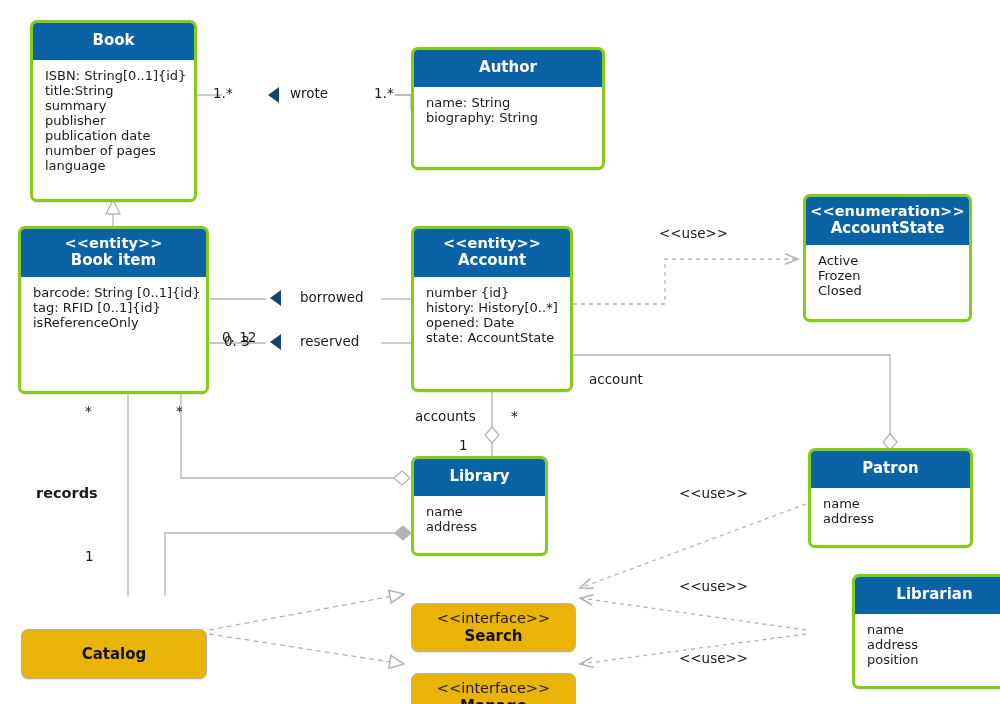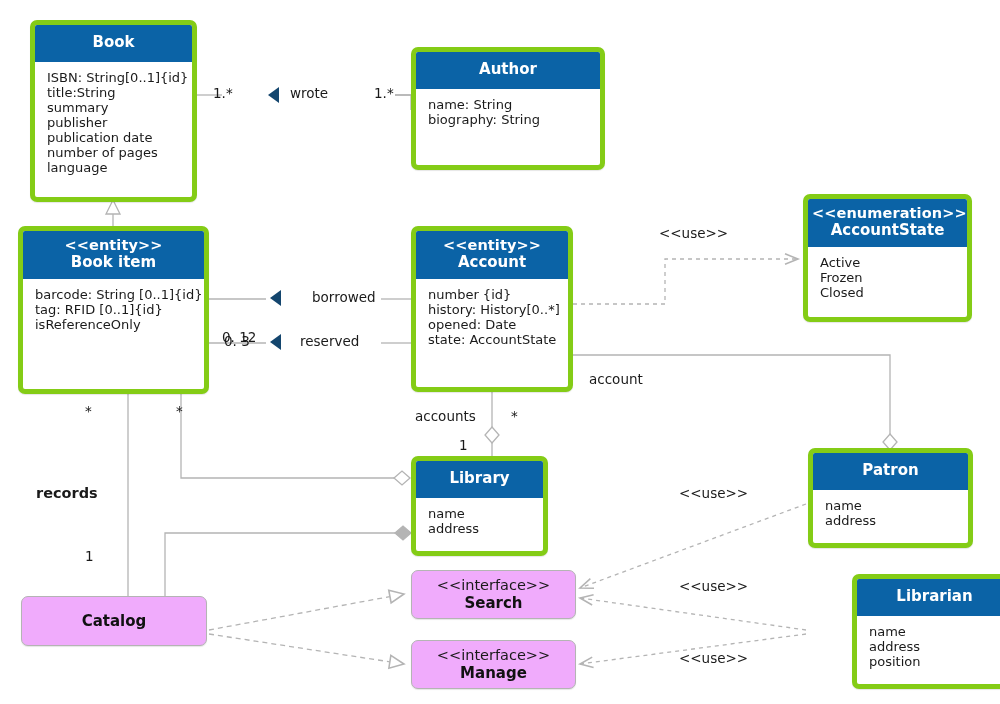--- a/index.html
+++ b/index.html
@@ -1,30 +1,30 @@
 <!DOCTYPE html>
 <html><head>
 <meta charset="utf-8">
 <style>
   html,body{margin:0;padding:0;background:#ffffff;}
   body{font-family:"DejaVu Sans","Liberation Sans",sans-serif;}
   #canvas{position:relative;width:1000px;height:704px;background:#ffffff;overflow:hidden;}
   svg.edges{position:absolute;left:0;top:0;width:1000px;height:704px;pointer-events:none;}
 
-  .cls{position:absolute;box-sizing:border-box;background:#ffffff;border:5px solid #84cc16;border-radius:7px;
+  .cls{position:absolute;box-sizing:border-box;background:#ffffff;border:3px solid #84cc16;border-radius:7px;
        box-shadow:0 1px 1px rgba(0,0,0,.10);overflow:hidden;}
   .cls .hdr{background:#0b63a6;color:#ffffff;text-align:center;padding:6px 4px 7px 4px;line-height:1.18;}
   .cls .hdr .stereo{font-size:14.5px;font-weight:bold;letter-spacing:.1px;display:block;}
   .cls .hdr .nm{font-size:15px;font-weight:bold;display:block;}
   .cls .body{padding:8px 10px 6px 12px;font-size:13px;line-height:1.16;color:#1a1a1a;}
   .cls .body div{white-space:pre;}
 
-  .plain{position:absolute;box-sizing:border-box;background:#f0abfc;border:1px solid #b4b4b4;border-radius:7px;
+  .plain{position:absolute;box-sizing:border-box;background:#eab308;border:1px solid #b4b4b4;border-radius:7px;
          box-shadow:0 1px 1px rgba(0,0,0,.10);display:flex;flex-direction:column;align-items:center;
-         justify-content:center;text-align:left;line-height:1.2;}
+         justify-content:center;text-align:left;line-height:1.2;margin-top:33px;}
   .plain .stereo{font-size:14.5px;color:#1a1a1a;}
   .plain .nm{font-size:15px;font-weight:bold;color:#111111;}
 
   .lbl{position:absolute;font-size:13.5px;color:#1a1a1a;white-space:nowrap;}
   .lbl.b{font-weight:bold;font-size:14.5px;}
   .lbl.mult{font-size:13.5px;}
   .nav{position:absolute;width:0;height:0;border-top:8px solid transparent;border-bottom:8px solid transparent;
        border-right:11px solid #14466e;}
 </style>
 </head>
@@ -200,21 +200,21 @@
   <div class="plain" style="left:411px;top:640px;width:165px;height:49px;">
     <span class="stereo">&lt;&lt;interface&gt;&gt;</span>
     <span class="nm">Manage</span>
   </div>
 
   <div class="lbl mult" style="left:213px;top:85px;">1.*</div>
   <div class="lbl" style="left:290px;top:85px;">wrote</div>
   <div class="lbl mult" style="left:374px;top:85px;">1.*</div>
 
   <div class="lbl mult" style="left:222px;top:289px;margin-top:40px;">0. 12</div>
-  <div class="lbl" style="left:312px;top:289px;">borrowed</div>
+  <div class="lbl" style="left:300px;top:289px;">borrowed</div>
 
   <div class="lbl mult" style="left:224px;top:333px;">0. 3</div>
   <div class="lbl" style="left:300px;top:333px;">reserved</div>
 
   <div class="lbl" style="left:659px;top:225px;">&lt;&lt;use&gt;&gt;</div>
 
   <div class="lbl" style="left:415px;top:408px;">accounts</div>
   <div class="lbl mult" style="left:511px;top:408px;">*</div>
   <div class="lbl mult" style="left:459px;top:437px;">1</div>
 

